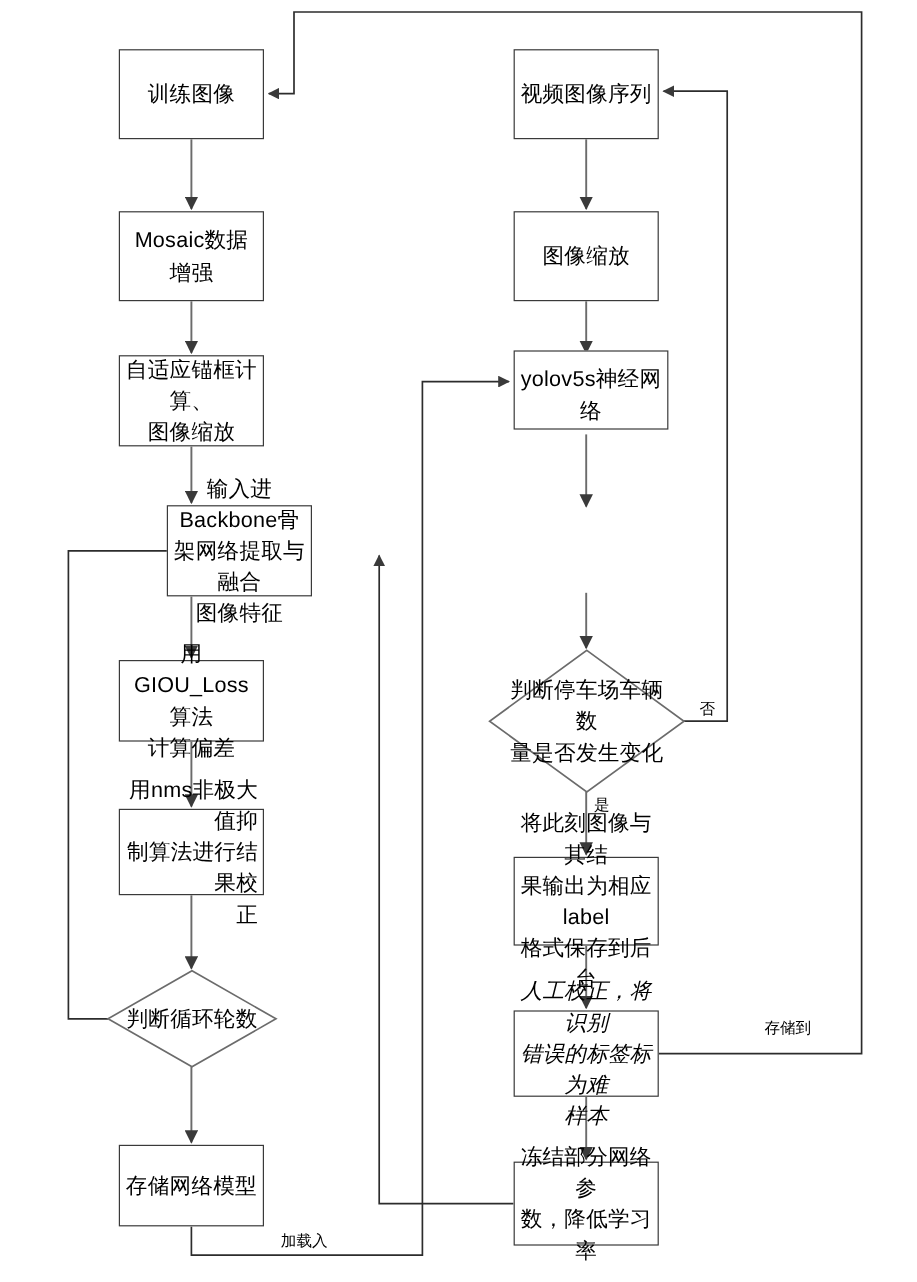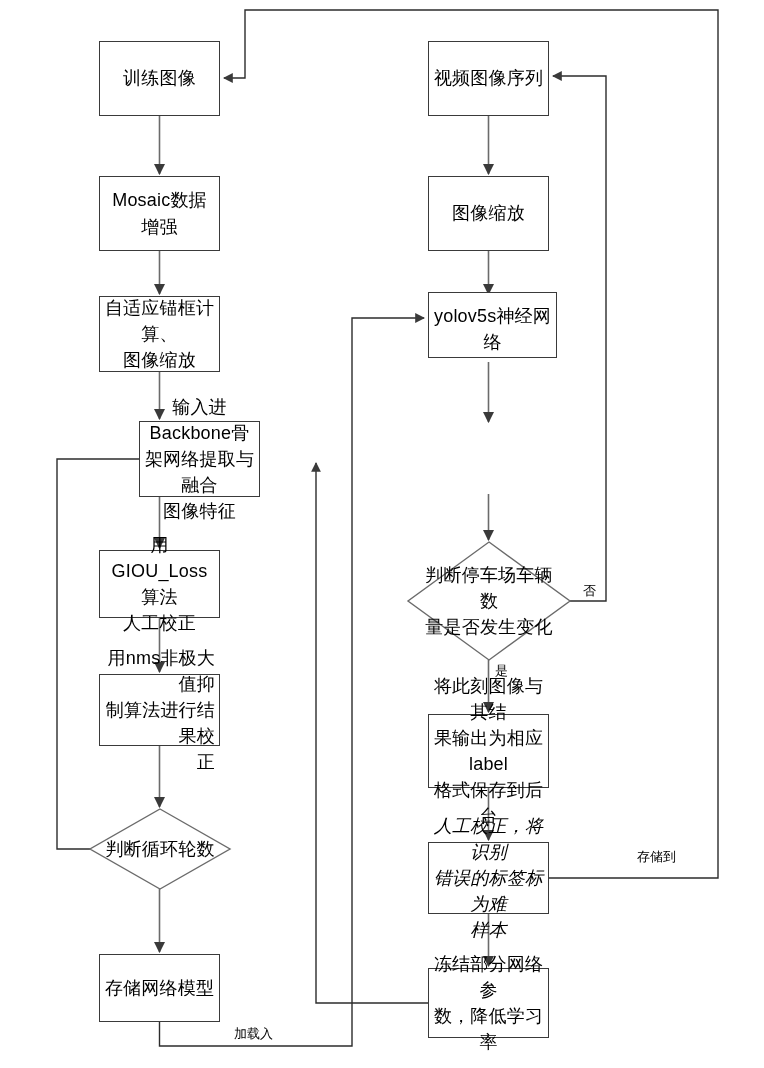--- a/index.html
+++ b/index.html
@@ -132,21 +132,21 @@
   </div>
 
   <div class="node process" style="left:99px; top:421px; width:121px; height:76px;margin-left:40px;">
     <span>输入进Backbone骨
 架网络提取与融合
 图像特征</span>
   </div>
 
   <div class="node process" style="left:99px; top:550px; width:121px; height:68px;">
     <span>用GIOU_Loss算法
-人工校正</span>
+计算偏差</span>
   </div>
 
   <div class="node process" style="left:99px; top:674px; width:121px; height:72px;text-align:right;">
     <span>用nms非极大值抑
 制算法进行结果校
 正</span>
   </div>
 
   <div class="node decision" style="left:90px; top:809px; width:140px; height:80px;">
     <span>判断循环轮数</span>

